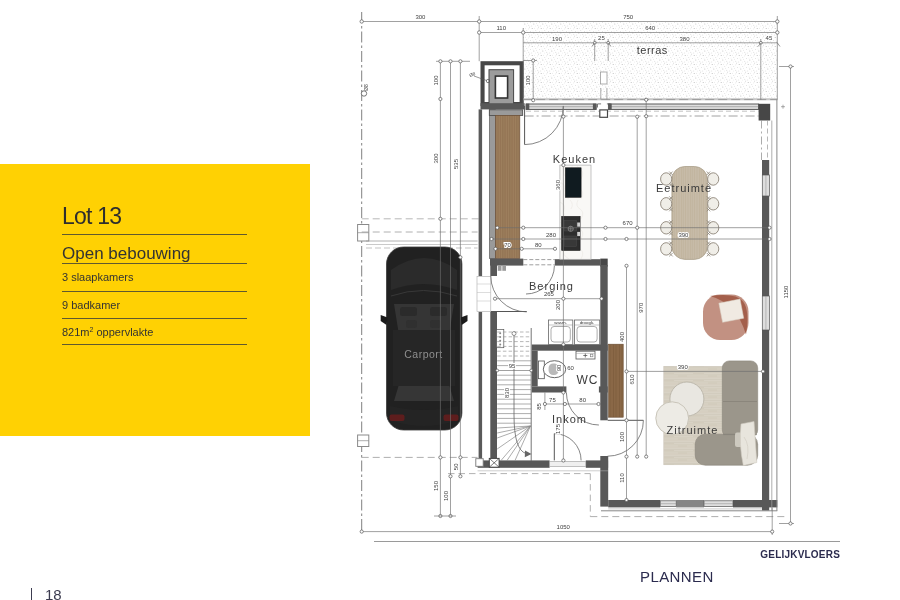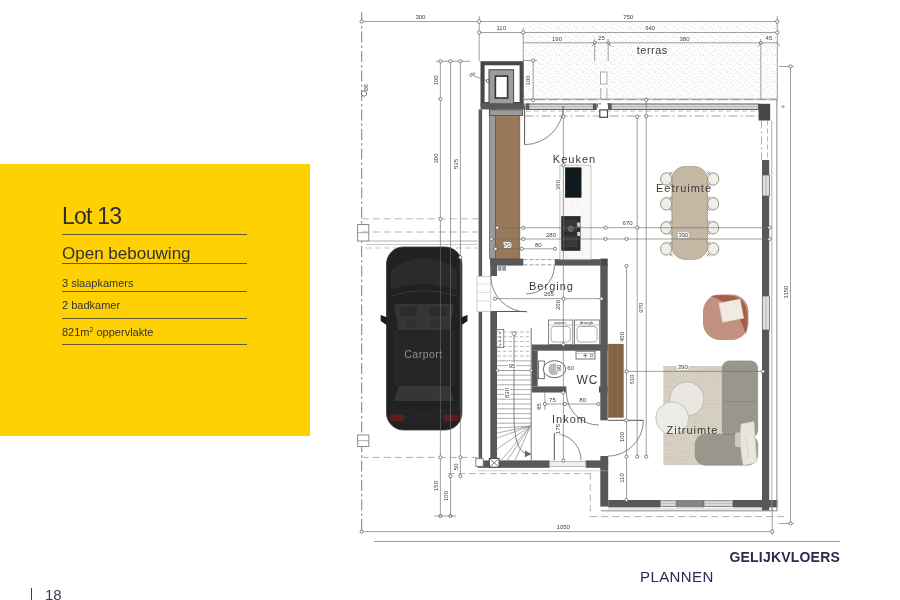--- a/index.html
+++ b/index.html
@@ -12,35 +12,35 @@
 <div class="abs" style="left:0;top:164px;width:309.5px;height:272px;background:#FFD103;"></div>
 
 <div class="abs" style="left:62px;top:203px;width:200px;font-size:23px;font-weight:normal;color:#2e2e2e;letter-spacing:-.8px;">Lot 13</div>
 
 <div class="abs" style="left:62px;top:234.3px;width:184.5px;height:1px;background:#60592f;"></div>
 
 <div class="abs" style="left:62px;top:243.5px;font-size:17px;color:#333;">Open bebouwing</div>
 
 <div class="abs" style="left:62px;top:262.6px;width:184.5px;height:1px;background:#60592f;"></div>
 
-<div class="abs" style="left:62px;top:271px;font-size:11px;color:#333;margin-top:6px;">3 slaapkamers</div>
+<div class="abs" style="left:62px;top:271px;font-size:11px;color:#333;">3 slaapkamers</div>
 
 <div class="abs" style="left:62px;top:290.5px;width:184.5px;height:1px;background:#60592f;"></div>
 
-<div class="abs" style="left:62px;top:298.5px;font-size:11px;color:#333;">2 badkamer</div>
+<div class="abs" style="left:62px;top:298.5px;font-size:11px;color:#333;">9 badkamer</div>
 
 <div class="abs" style="left:62px;top:317.6px;width:184.5px;height:1px;background:#60592f;"></div>
 
 <div class="abs" style="left:62px;top:325.5px;font-size:11px;color:#333;">821m<span style="font-size:7px;vertical-align:4px;">2</span> oppervlakte</div>
 
 <div class="abs" style="left:62px;top:343.9px;width:184.5px;height:1px;background:#60592f;"></div>
 
 <div class="abs" style="left:374px;top:540.8px;width:466px;height:1px;background:#9a9a9a;"></div>
 
-<div class="abs" style="left:640px;top:548.5px;width:200px;text-align:right;font-size:14px;font-weight:bold;color:#2b2b4e;letter-spacing:.2px;">GELIJKVLOERS</div>
+<div class="abs" style="left:640px;top:548.5px;width:200px;text-align:right;font-size:10px;font-weight:bold;color:#2b2b4e;letter-spacing:.2px;">GELIJKVLOERS</div>
 
 <div class="abs" style="left:640px;top:568px;width:199px;text-align:left;font-size:15px;color:#2b2b4e;letter-spacing:.4px;">PLANNEN</div>
 
 <div class="abs" style="left:45px;top:585.5px;font-size:15px;color:#3c3c50;">18</div>
 
 <div class="abs" style="left:31px;top:588px;width:1.3px;height:12px;background:#3c3c50;"></div>
 
 <svg class="abs" style="left:0;top:0;" width="900" height="600" viewBox="0 0 900 600">
 <defs>
 <pattern id="stip" width="9" height="9" patternUnits="userSpaceOnUse">

